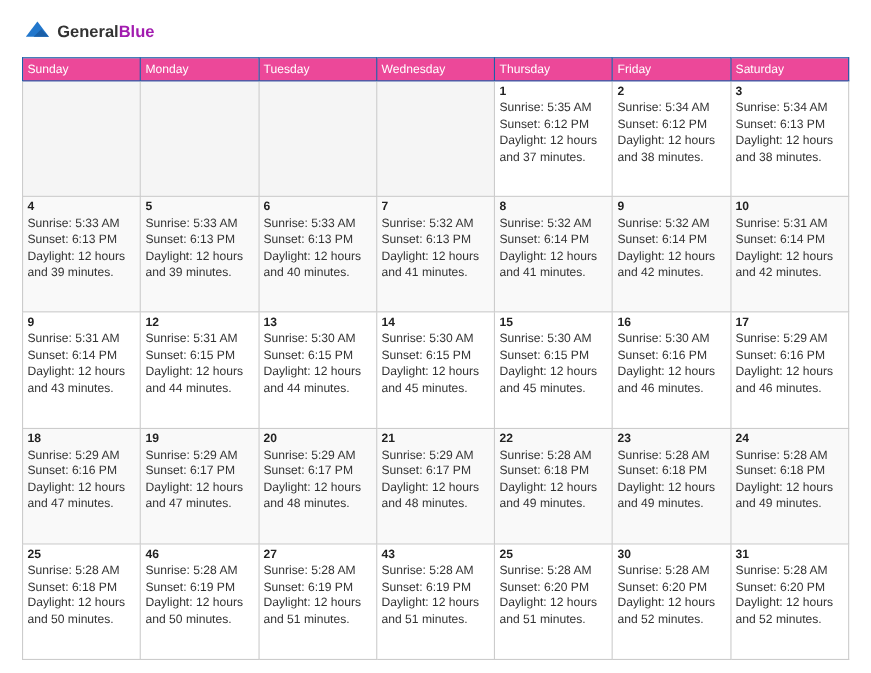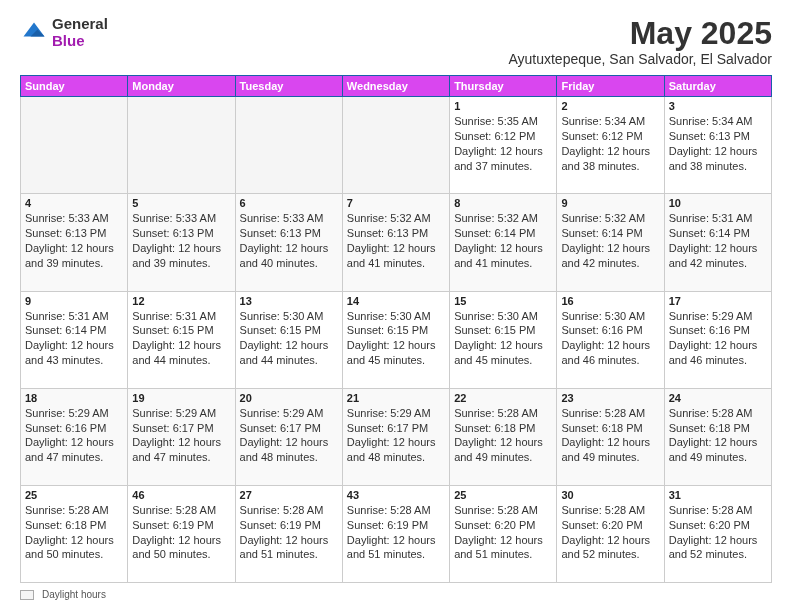--- a/index.html
+++ b/index.html
@@ -23,21 +23,20 @@
       align-items: flex-start;
       margin-bottom: 8px;
     }
     .logo {
       display: flex;
       align-items: center;
       gap: 4px;
     }
     .logo-text {
       display: flex;
-      flex-direction: column;
       line-height: 1.1;
     }
     .logo-general {
       font-size: 15px;
       font-weight: bold;
       color: #333;
     }
     .logo-blue {
       font-size: 15px;
       font-weight: bold;
@@ -61,24 +60,24 @@
       color: #333;
     }
     .calendar {
       flex: 1;
       border: 1px solid #ccc;
       border-collapse: collapse;
       width: 100%;
       table-layout: fixed;
     }
     .calendar th {
-      background: #d946ef;
+      background: #ec4899;
       color: #fff;
       font-size: 11px;
-      font-weight: bold;
+      font-weight: normal;
       padding: 4px 4px;
       text-align: left;
       border: 1px solid #1a5fa8;
     }
     .calendar td {
       border: 1px solid #ccc;
       vertical-align: top;
       padding: 3px 4px;
       font-size: 9px;
       color: #333;
@@ -126,24 +125,20 @@
   <div class="header">
     <div class="logo">
       <svg class="logo-icon" viewBox="0 0 32 32">
         <polygon points="16,4 28,20 4,20" fill="#2277cc"></polygon>
         <polygon points="20,12 28,20 12,20" fill="#1a5fa8"></polygon>
       </svg>
       <div class="logo-text">
         <span class="logo-general">General</span>
         <span class="logo-blue">Blue</span>
       </div>
-    </div>
-    <div class="title-block">
-      <div class="month-title">May 2025</div>
-      <div class="subtitle">Ayutuxtepeque, San Salvador, El Salvador</div>
     </div>
   </div>
 
   <table class="calendar">
     <thead>
       <tr>
         <th>Sunday</th>
         <th>Monday</th>
         <th>Tuesday</th>
         <th>Wednesday</th>
@@ -380,17 +375,13 @@
             <span class="day-num">31</span>
             <div class="day-info" style="white-space: pre-line;">Sunrise: 5:28 AM
 Sunset: 6:20 PM
 Daylight: 12 hours
 and 52 minutes.</div>
           </td>
         </tr>
       </tbody>
   </table>
 
-  <div class="footer">
-    <span class="daylight-box"></span>
-    <span>Daylight hours</span>
-  </div>
 </div>
 
 </body></html>

